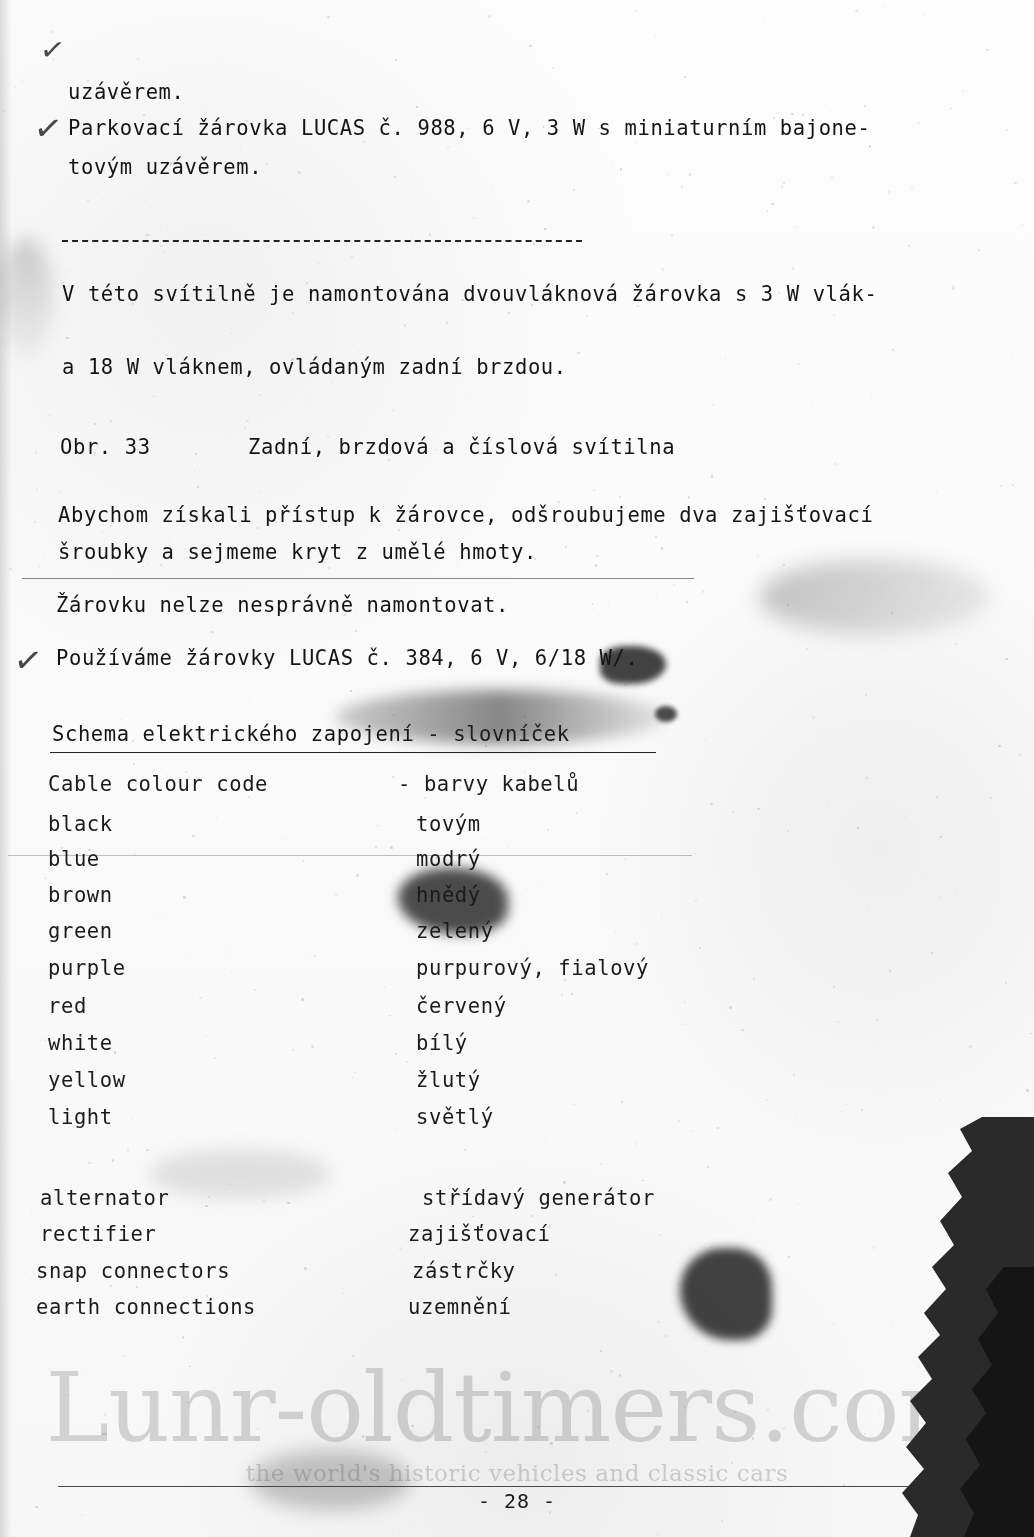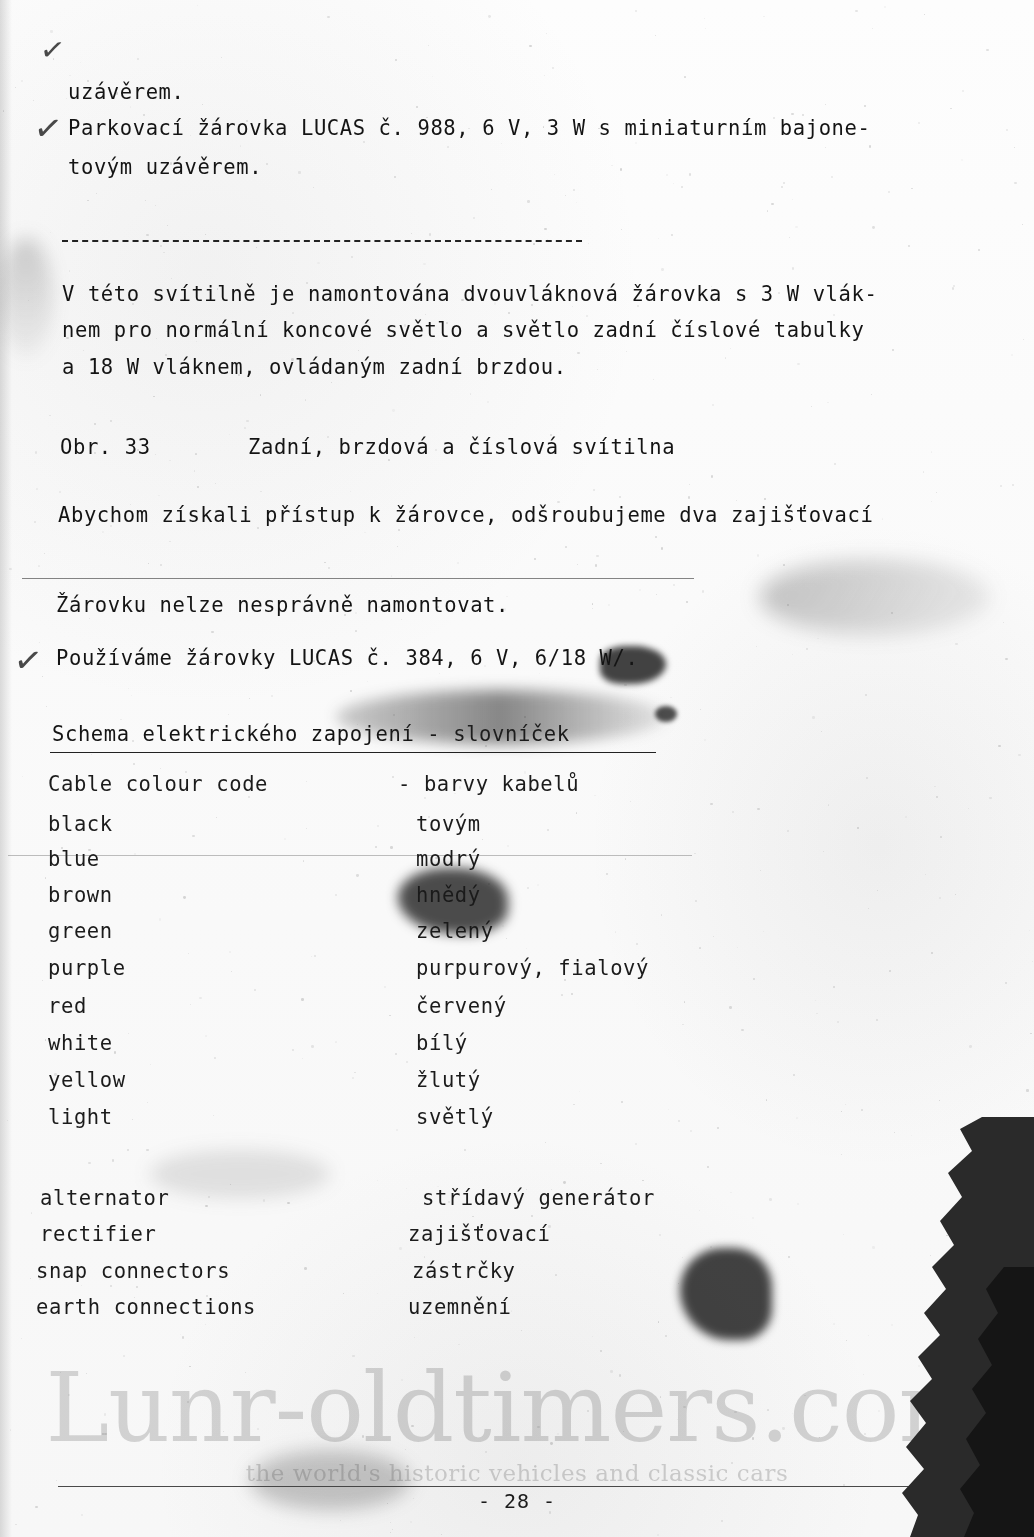--- a/index.html
+++ b/index.html
@@ -777,27 +777,27 @@
   <div class="checkmark" style="left:14px; top:640px; font-size:34px;">✓</div>
 
   <div class="line" style="left:68px; top:82px;">uzávěrem.</div>
 
   <div class="line" style="left:68px; top:118px;">Parkovací žárovka LUCAS č. 988, 6 V, 3 W s miniaturním bajone-</div>
   <div class="line" style="left:68px; top:157px;">tovým uzávěrem.</div>
 
   <div class="heading-underline" style="left:62px; top:240px; width:520px;"></div>
 
   <div class="line" style="left:62px; top:284px;">V této svítilně je namontována dvouvláknová žárovka s 3 W vlák-</div>
-  <div class="line" style="left:62px; top:320px;">nem pro normální koncové světlo a světlo zadní číslové tabulky</div>
   <div class="line" style="left:62px; top:357px;">a 18 W vláknem, ovládaným zadní brzdou.</div>
 
   <div class="line" style="left:60px; top:437px;">Obr. 33</div>
   <div class="line" style="left:248px; top:437px;">Zadní, brzdová a číslová svítilna</div>
 
   <div class="line" style="left:58px; top:505px;">Abychom získali přístup k žárovce, odšroubujeme dva zajišťovací</div>
+  <div class="line" style="left:58px; top:542px;">šroubky a sejmeme kryt z umělé hmoty.</div>
 
   <div class="solid-underline" style="left:22px; top:578px; width:672px; opacity:0.55;"></div>
 
   <div class="line" style="left:56px; top:595px;">Žárovku nelze nesprávně namontovat.</div>
   <div class="line" style="left:56px; top:648px;">Používáme žárovky LUCAS č. 384, 6 V, 6/18 W/.</div>
 
   <div class="line" style="left:52px; top:724px;">Schema elektrického zapojení - slovníček</div>
   <div class="solid-underline" style="left:50px; top:752px; width:606px;"></div>
 
   <div class="gl-en" style="left:48px; top:772px;">Cable colour code</div>

